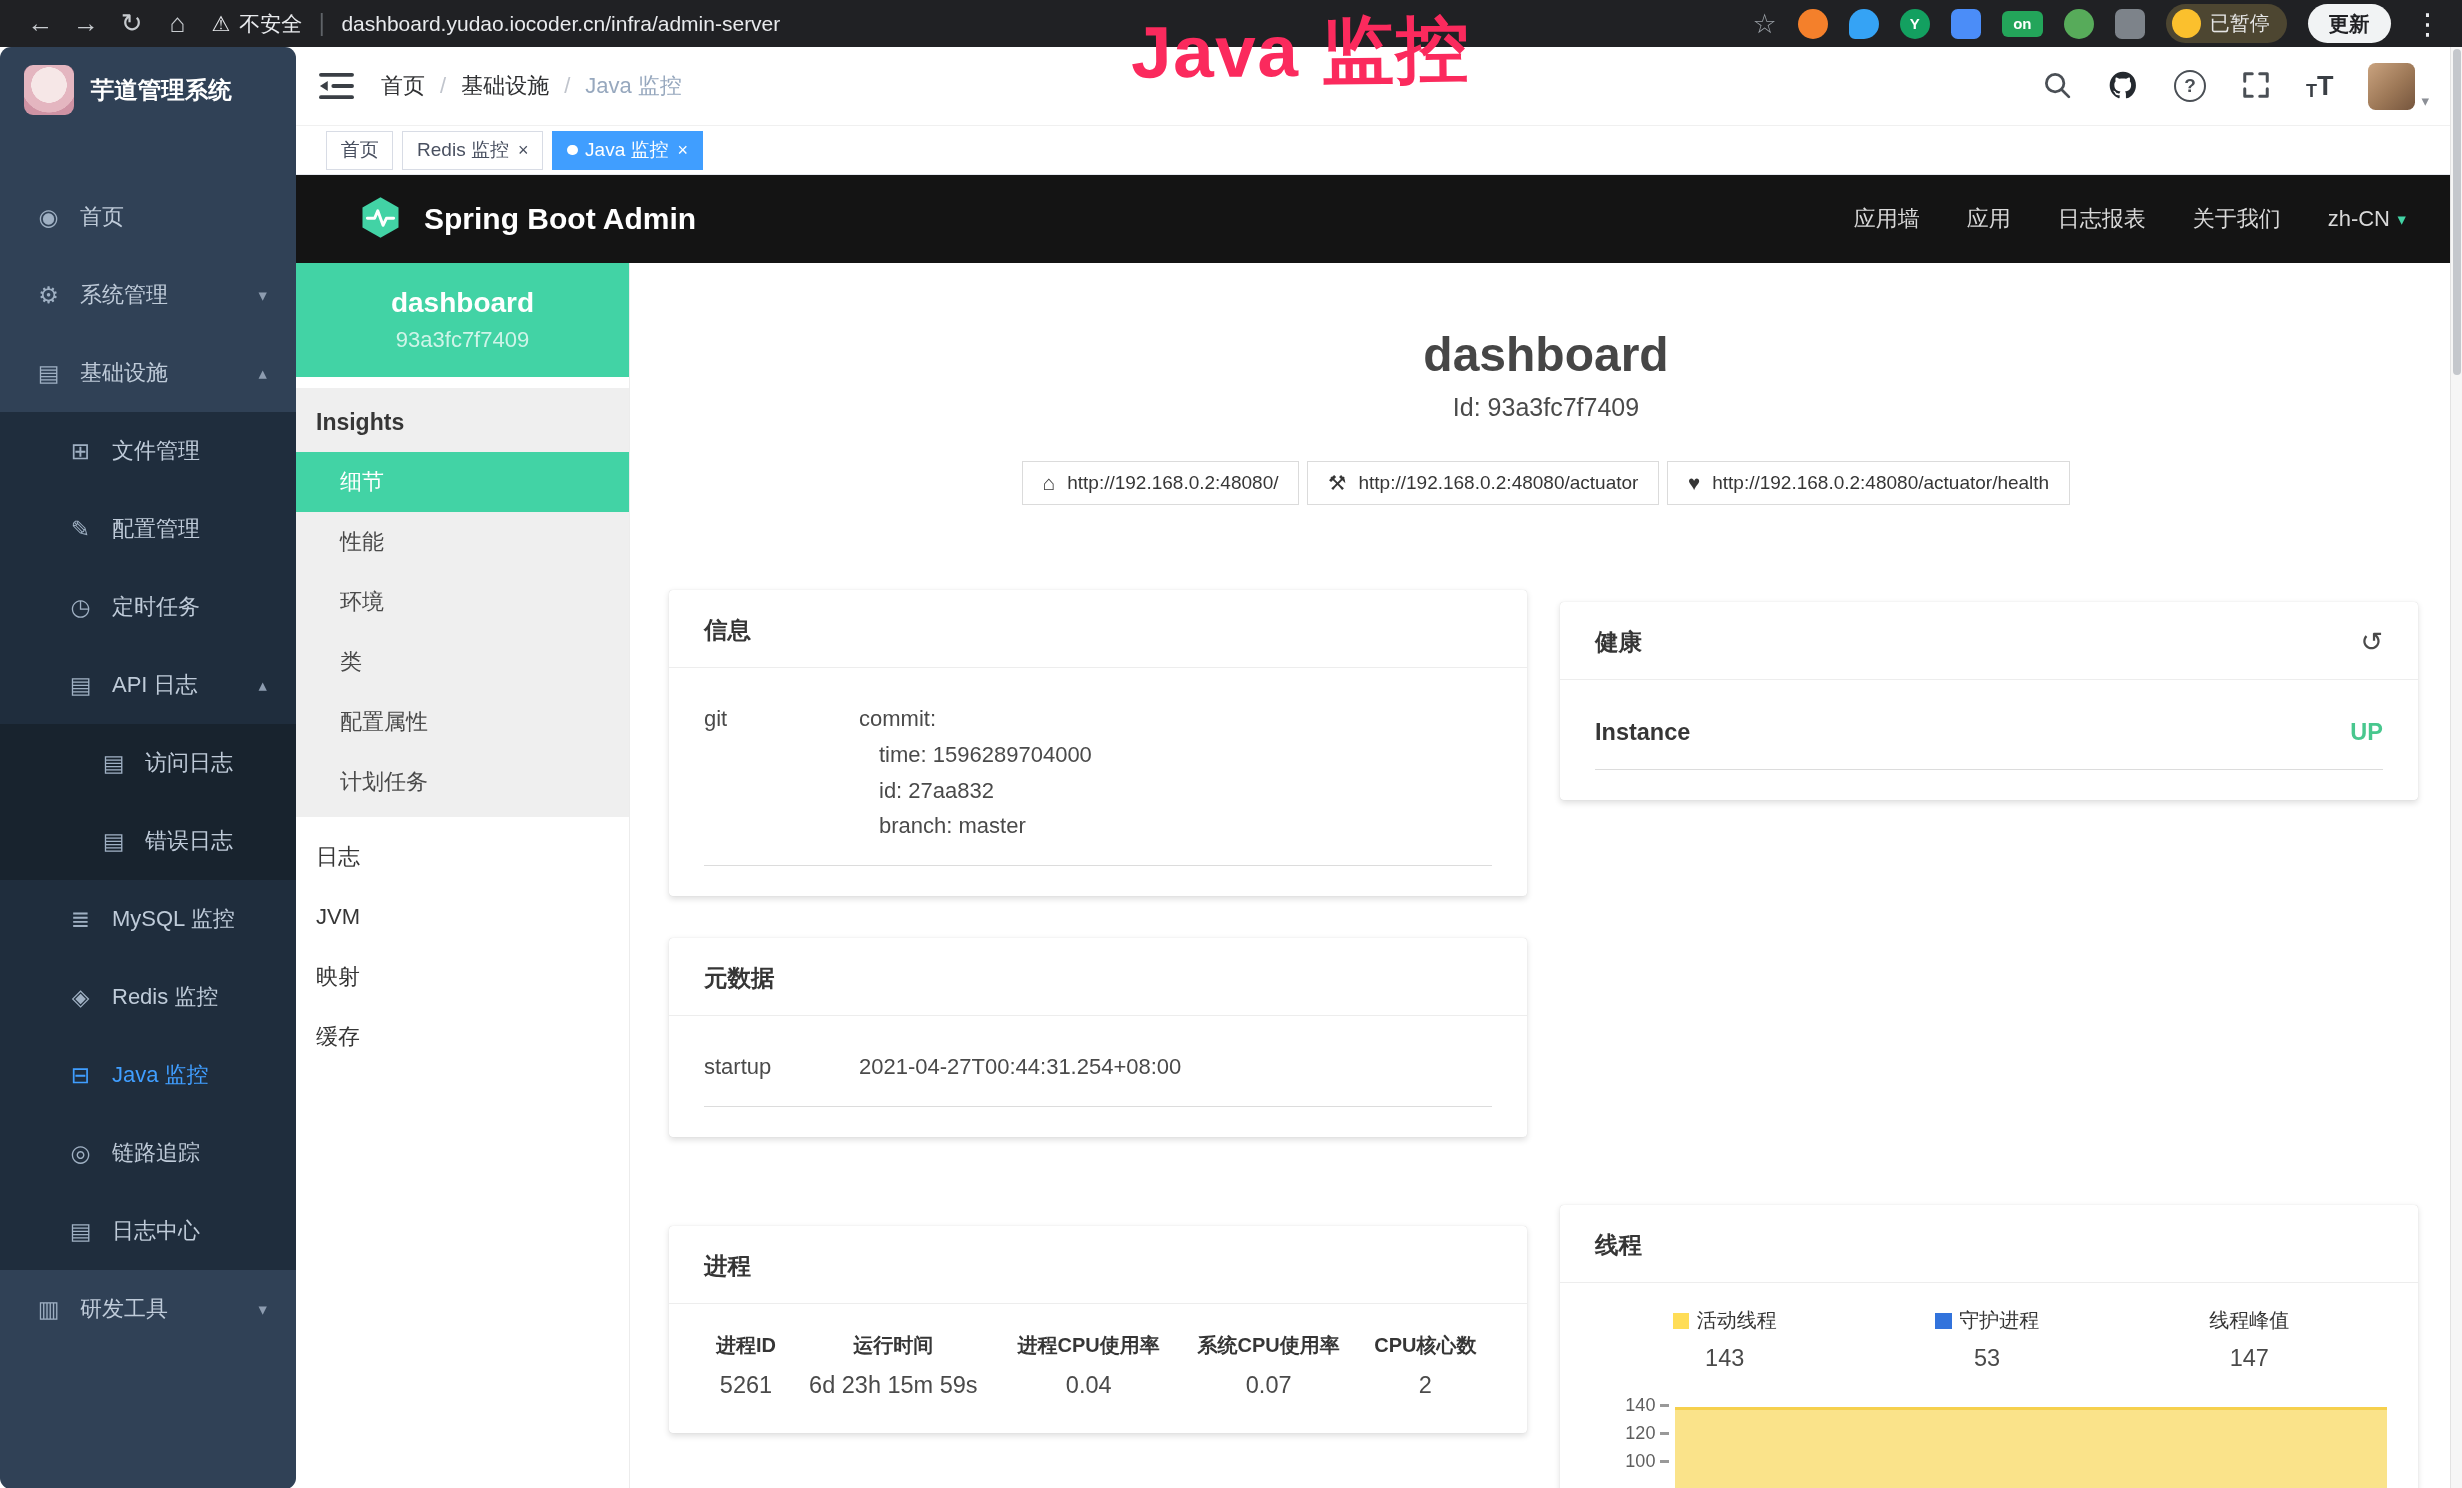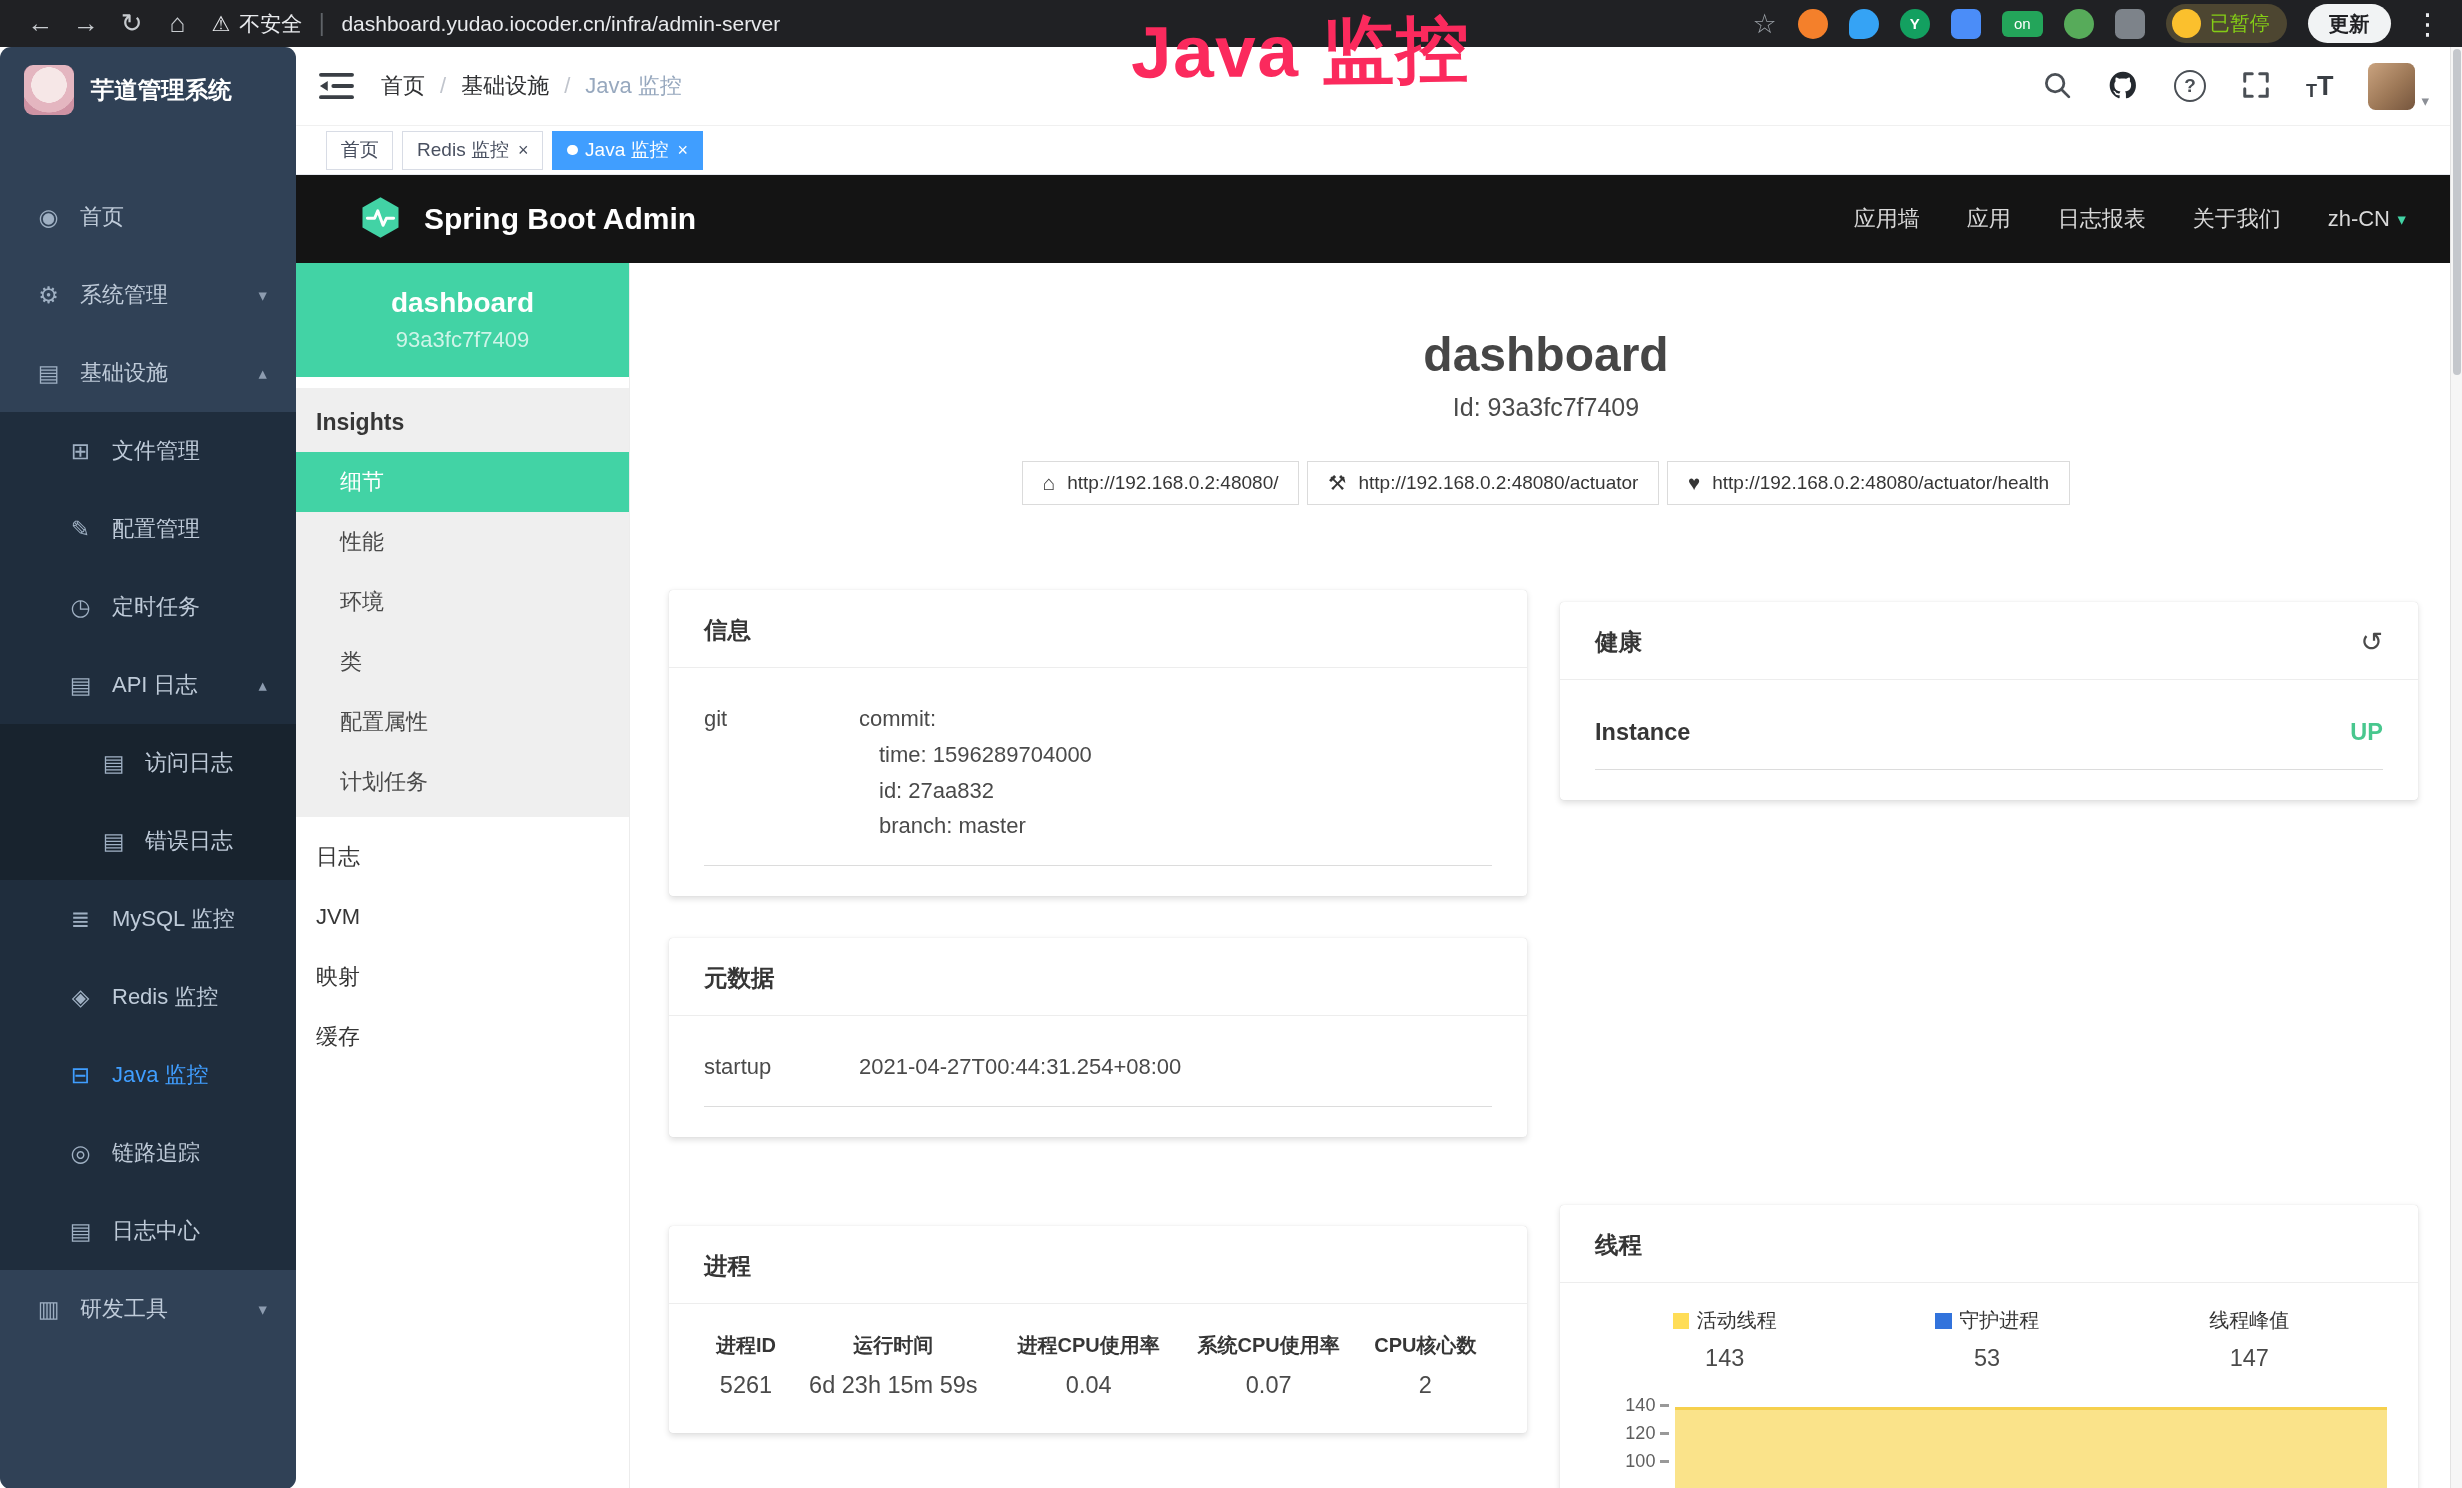--- a/index.html
+++ b/index.html
@@ -13,26 +13,26 @@
   .warn{font-size:21px;color:#e8eaed;}
   .sep{color:#5f6368;margin:0 7.6px;font-size:23px;}
   .url{font-size:21px;color:#e8eaed;}
   .chrome-right{margin-left:auto;display:flex;align-items:center;gap:21px;}
   .star{font-size:27px;color:#9aa0a6;}
   .ext{width:30px;height:30px;border-radius:50%;display:flex;align-items:center;justify-content:center;font-size:15px;color:#fff;flex-shrink:0;}
   .e-orange{background:#f4802b;}
   .e-drop{background:#35a3f5;border-radius:50% 50% 50% 6px;}
   .e-green{background:#13a060;font-weight:700;}
   .e-grid{background:#4b8df8;border-radius:6.8px;}
-  .e-switch{width:41px;height:26px;border-radius:6px;background:#23a55a;font-size:15px;font-weight:400;}
+  .e-switch{width:41px;height:26px;border-radius:6px;background:#23a55a;font-size:15px;font-weight:700;}
   .e-leaf{background:#57ab5a;}
   .e-puzzle{background:#7d838a;border-radius:6.8px;}
   .pill-paused{height:39px;border-radius:20px;background:#4d4631;display:flex;align-items:center;gap:9px;padding:0 16.7px 0 6px;cursor:pointer;}
   .paused-face{width:29px;height:29px;border-radius:50%;background:#fbc02d;}
-  .paused-text{color:#84cc16;font-size:20px;}
+  .paused-text{color:#e5e5e5;font-size:20px;}
   .pill-update{height:39px;border-radius:20px;background:#f1f3f4;color:#202124;font-size:20.5px;font-weight:700;display:flex;align-items:center;padding:0 21px;cursor:pointer;}
   .kebab{font-size:29px;color:#e8eaed;margin-left:1.5px;cursor:pointer;}
 
   
   .app{display:flex;height:1442px;}
   .sidebar{width:296px;flex-shrink:0;background:#304156;overflow:hidden;border-radius:11px;}
   .logo-row{height:85px;display:flex;align-items:center;gap:16.7px;padding-left:24px;}
   .logo-img{width:50px;height:50px;border-radius:9px;background:radial-gradient(circle at 50% 40%,#f6e7e7 0 45%,#e4b6c0 46% 70%,#cf93a4 71% 100%);}
   .logo-title{color:#fff;font-size:23.5px;font-weight:700;}
   .menu{margin-top:46px;}

